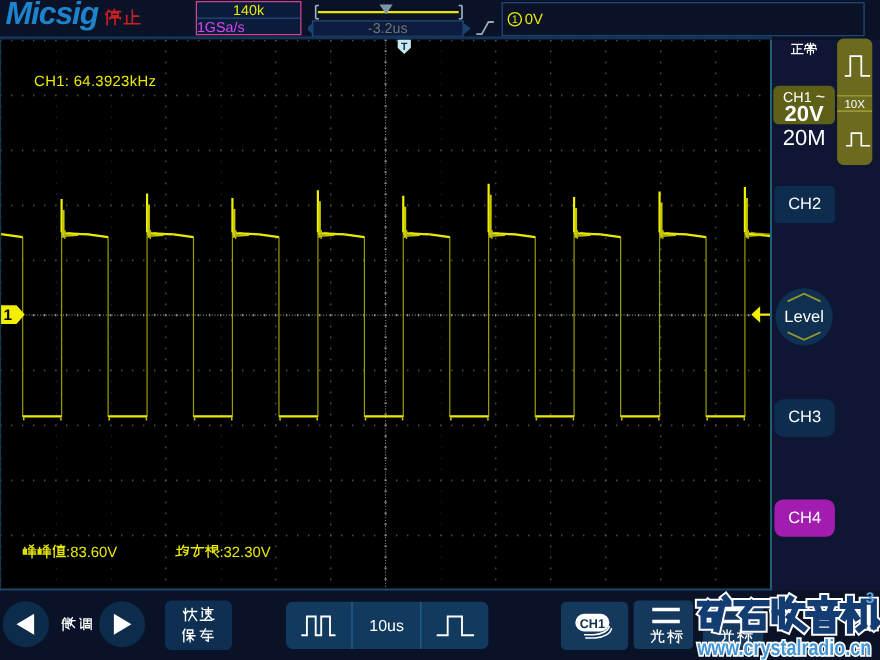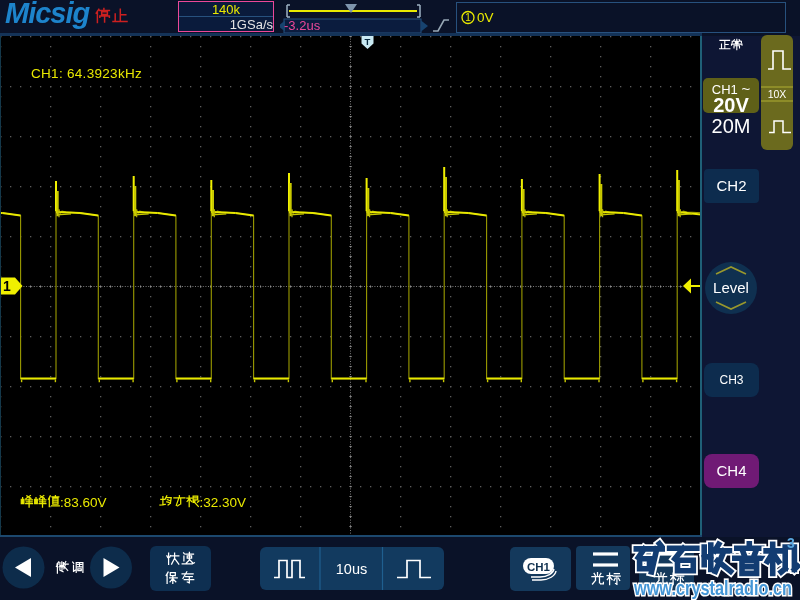--- a/index.html
+++ b/index.html
@@ -7,32 +7,32 @@
 </style></head><body>
 
 <div class="abs" style="left:0;top:0;width:800px;height:36px;background:#0a1228">
 <div class="abs" style="left:5px;top:-3px;font:italic 700 29px 'Liberation Sans',sans-serif;color:#1d84cc;letter-spacing:-1px">Micsig</div>
 <svg class="abs" style="left:93px;top:7px" width="38" height="20">
 <path d="M5.8 2.3 L3.2 6.1 M4.4 4.5 L4.4 15.4 M10.9 1.6 L10.9 2.9 M6.8 3.6 L16.4 3.6 M8.7 4.8 L14.4 4.8 M8.7 4.8 L8.7 7.4 M14.4 4.8 L14.4 7.4 M8.7 7.4 L14.4 7.4 M6.8 9.0 L6.8 10.3 M6.8 9.0 L16.4 9.0 M16.4 9.0 L16.4 10.3 M11.6 10.3 L11.6 15.1" stroke="#cc2020" stroke-width="1.50" fill="none" stroke-linecap="square"></path>
       <path d="M27.3 2.3 L27.3 14.6 M27.3 7.7 L32.8 7.7 M22.2 7.1 L22.2 14.6 M20.0 14.6 L34.0 14.6" stroke="#cc2020" stroke-width="1.50" fill="none" stroke-linecap="square"></path>
 </svg>
 <div class="abs" style="left:178px;top:1px;width:96px;height:31px;border:1px solid #ec4899;background:#0a1b3c">
       <div style="height:15px;border-bottom:1px solid #27517e;color:#e9e900;font-size:13px;text-align:center;line-height:15px">140k</div>
-      <div style="height:14px;color:#e5e5e5;font-size:13px;text-align:right;line-height:15px">1GSa/s</div>
+      <div style="height:14px;color:#d946ef;font-size:13px;text-align:left;line-height:15px">1GSa/s</div>
     </div>
 <svg class="abs" style="left:280px;top:0" width="155" height="36">
 <path d="M7 5 h3 M7 5 v12 M7 17 h3" stroke="#9fb3c3" stroke-width="1.5" fill="none"></path>
 <path d="M140 5 h-3 M140 5 v12 M140 17 h-3" stroke="#9fb3c3" stroke-width="1.5" fill="none"></path>
 <line x1="9" y1="11" x2="137" y2="11" stroke="#e9e900" stroke-width="2"></line>
 <path d="M65 4 h12 l-6 9 z" fill="#7e95ad"></path>
 <rect x="4" y="19" width="137" height="14" fill="#0b1c3e" stroke="#27517e" stroke-width="1"></rect>
 <path d="M4 20.5 L-3 26 L4 31.5 z" transform="translate(1,0)" fill="#17436f"></path>
 <path d="M141 20.5 L148 26 L141 31.5 z" fill="#17436f"></path>
 </svg>
-<div class="abs" style="left:284px;top:19px;width:137px;height:14px;color:#ec4899;font-size:13px;line-height:14px">-3.2us</div>
+<div class="abs" style="left:284px;top:19px;width:137px;height:14px;color:#737373;font-size:13px;text-align:center;line-height:14px">-3.2us</div>
 <svg class="abs" style="left:431px;top:17px" width="20" height="17">
       <path d="M2 14 h5 l6 -11 h5" stroke="#97a7b5" stroke-width="1.6" fill="none"></path>
     </svg>
 <div class="abs" style="left:456px;top:2px;width:330px;height:31px;border:1px solid #27517e"></div>
 <svg class="abs" style="left:461px;top:9px" width="60" height="18">
 <circle cx="7" cy="8.5" r="6" stroke="#e9e900" stroke-width="1.3" fill="none"></circle>
 <text x="7" y="12" font-size="10" fill="#e9e900" text-anchor="middle">1</text>
 <text x="16" y="13" font-size="13.5" fill="#e9e900">0V</text>
 </svg>
 </div>
@@ -183,22 +183,22 @@
       <div style="font-size:20px;font-weight:bold;line-height:14px">20V</div>
     </div>
 <div class="abs" style="left:0;top:79px;width:58px;text-align:center;color:#fff;font-size:20px">20M</div>
 <div class="abs" style="left:2px;top:133px;width:55px;height:34px;background:#0d2c4e;border-radius:4px;color:#fff;font-size:15px;text-align:center;line-height:34px">CH2</div>
 <svg class="abs" style="left:2px;top:225px" width="54" height="54">
 <circle cx="27" cy="27" r="26" fill="#0f3050"></circle>
 <path d="M12 13 l15 -7 l15 7" stroke="#99982d" stroke-width="1.6" fill="none"></path>
 <path d="M12 41 l15 7 l15 -7" stroke="#99982d" stroke-width="1.6" fill="none"></path>
 <text x="27" y="32" font-size="15" fill="#fff" text-anchor="middle">Level</text>
 </svg>
-<div class="abs" style="left:2px;top:327px;width:55px;height:34px;background:#0d2c4e;border-radius:8px;color:#fff;font-size:12px;text-align:center;line-height:34px">CH3</div>
-<div class="abs" style="left:2px;top:418px;width:55px;height:34px;background:#701a75;border-radius:8px;color:#fff;font-size:15px;text-align:center;line-height:34px">CH4</div>
+<div class="abs" style="left:2px;top:327px;width:55px;height:34px;background:#0d2c4e;border-radius:8px;color:#fff;font-size:15px;text-align:center;line-height:34px">CH3</div>
+<div class="abs" style="left:2px;top:418px;width:55px;height:34px;background:#a21caf;border-radius:8px;color:#fff;font-size:15px;text-align:center;line-height:34px">CH4</div>
 </div>
 <div class="abs" style="left:0;top:537px;width:800px;height:63px;background:#0a1228">
 <svg class="abs" style="left:2px;top:9px" width="130" height="43">
 <circle cx="21.5" cy="21.5" r="21" fill="#0d2c4b"></circle>
 <path d="M29 12 v19 l-16 -9.5 z" fill="#fff"></path>
 <circle cx="109" cy="21.5" r="21" fill="#0d2c4b"></circle>
 <path d="M101.5 12 v19 l16 -9.5 z" fill="#fff"></path>
 </svg>
 <svg class="abs" style="left:54px;top:23px" width="36" height="17">
 <path d="M4.8 1.8 L2.9 4.2 M4.2 4.0 L2.4 6.4 M3.4 5.3 L3.4 13.2 M5.9 2.6 L5.9 5.6 M7.8 1.8 L7.8 5.6 M9.4 2.6 L9.4 5.6 M5.9 5.6 L9.4 5.6 M5.1 6.9 L10.2 6.9 M5.9 8.3 L5.9 10.2 M8.0 7.8 L8.0 10.7 M5.9 10.2 L9.1 11.8 M11.8 1.5 L10.5 3.7 M9.9 4.2 L14.2 4.2 M11.5 4.2 L9.9 8.8 M10.5 6.9 L13.7 10.5" stroke="#fff" stroke-width="1.20" fill="none" stroke-linecap="square"></path>

